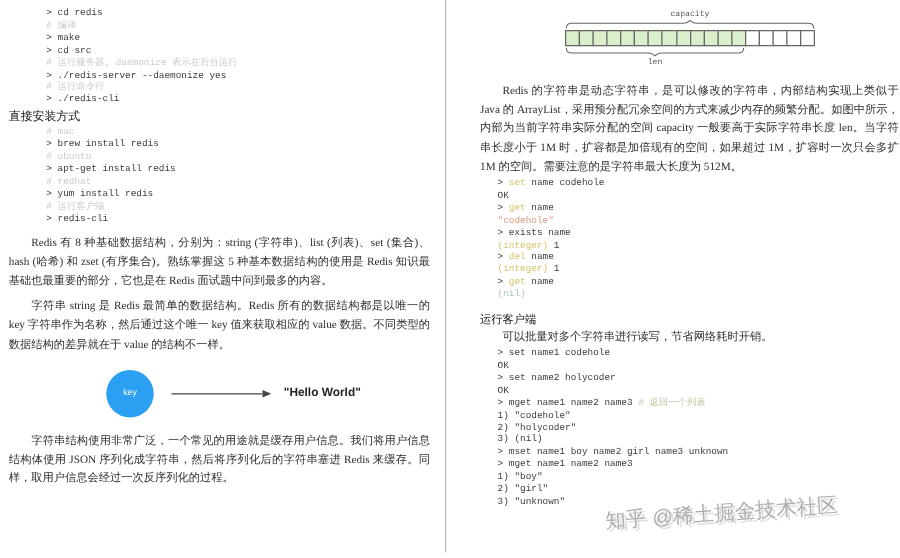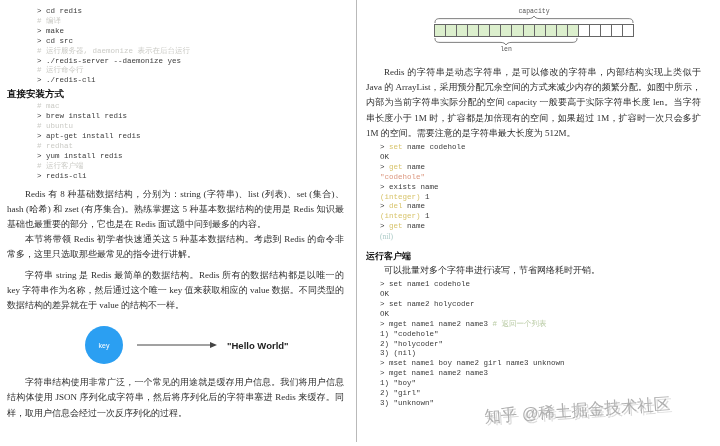--- a/index.html
+++ b/index.html
@@ -2,34 +2,34 @@
 <html style="--filled: #dcefcd;"><head>
 <meta charset="utf-8">
 <style>
   * { margin:0; padding:0; box-sizing:border-box; }
   html,body { width:720px; height:446px; background:#fff; }
   .page { position:relative; width:720px; height:442px; background:#fff; overflow:hidden;
           font-family:"Liberation Serif","DejaVu Serif",serif; color:#2e2e2e; }
   .divider { position:absolute; left:356px; top:0; width:1px; height:446px; background:#b9b9b9; }
   .col { position:absolute; top:0; }
   .col-left  { left:0;   width:356px; padding:4px 12px 0 7px; }
-  .col-right { left:338px; width:363px; padding:8px 0 0 28px; }
+  .col-right { left:356px; width:363px; padding:8px 0 0 28px; }
 
   .code { font-family:"Liberation Mono","DejaVu Sans Mono",monospace; font-size:7.5px;
           line-height:9.9px; color:#3c3c3c; white-space:pre; }
   .code .seg-p { color:#3c3c3c; }
   .code .seg-c { color:#cbcbc6; }
   .code .seg-k { color:#d8c46c;text-align:center; }
   .code .seg-s { color:#dc9880; }
-  .code .seg-n { color:#a9c8c4;font-family:Liberation Serif, serif; }
+  .code .seg-n { color:#a9c8c4; }
   .code .seg-g { color:#b9cba4; }
   .code-indent-l { margin-left:30px; }
   .code-indent-r { margin-left:14px; }
 
-  .h-sans { font-family:"Liberation Sans","DejaVu Sans",sans-serif; font-weight:bold; color:#111; }
+  .h-sans { font-family:"Liberation Sans","DejaVu Sans",sans-serif; font-weight:normal; color:#111; }
   .h-install { font-size:9.5px; line-height:12px; margin-top:2px; }
   .h-main    { font-size:13px;  line-height:16px; margin-top:5px; }
   .h-string  { font-size:10.5px; line-height:13px; margin-top:9px; }
   .h-small   { font-size:9px; line-height:11px; }
 
   .para { font-size:9px; line-height:15.2px; text-align:justify; text-indent:2em; color:#2e2e2e; }
   .mt3{margin-top:3px;} .mt5{margin-top:5px;} .mt6{margin-top:6px;} .mt8{margin-top:8px;} .mt12{margin-top:12px;}
 
   
   .kv-diagram { display:flex; align-items:center; margin:10px 0 8px 78px; height:44px; }
@@ -62,21 +62,20 @@
 
   <div class="col col-left">
     <div class="code code-indent-l mt3"><div class="code-line"><span class="seg-p">&gt; cd redis</span></div><div class="code-line"><span class="seg-c"># 编译</span></div><div class="code-line"><span class="seg-p">&gt; make</span></div><div class="code-line"><span class="seg-p">&gt; cd src</span></div><div class="code-line"><span class="seg-c"># 运行服务器, daemonize 表示在后台运行</span></div><div class="code-line"><span class="seg-p">&gt; ./redis-server --daemonize yes</span></div><div class="code-line"><span class="seg-c"># 运行命令行</span></div><div class="code-line"><span class="seg-p">&gt; ./redis-cli</span></div></div>
 
     <div class="h-sans h-install">直接安装方式</div>
 
     <div class="code code-indent-l" style="margin-top:2px;"><div class="code-line"><span class="seg-c"># mac</span></div><div class="code-line"><span class="seg-p">&gt; brew install redis</span></div><div class="code-line"><span class="seg-c"># ubuntu</span></div><div class="code-line"><span class="seg-p">&gt; apt-get install redis</span></div><div class="code-line"><span class="seg-c"># redhat</span></div><div class="code-line"><span class="seg-p">&gt; yum install redis</span></div><div class="code-line"><span class="seg-c"># 运行客户端</span></div><div class="code-line"><span class="seg-p">&gt; redis-cli</span></div></div>
 
 
     <div class="para mt5">Redis 有 8 种基础数据结构，分别为：string (字符串)、list (列表)、set (集合)、hash (哈希) 和 zset (有序集合)。熟练掌握这 5 种基本数据结构的使用是 Redis 知识最基础也最重要的部分，它也是在 Redis 面试题中问到最多的内容。</div>
-    <div class="para">本节将带领 Redis 初学者快速通关这 5 种基本数据结构。考虑到 Redis 的命令非常多，这里只选取那些最常见的指令进行讲解。</div>
 
 
     <div class="para mt5">字符串 string 是 Redis 最简单的数据结构。Redis 所有的数据结构都是以唯一的 key 字符串作为名称，然后通过这个唯一 key 值来获取相应的 value 数据。不同类型的数据结构的差异就在于 value 的结构不一样。</div>
 
     <div class="kv-diagram">
       <div class="key-circle" style="background: rgb(43, 159, 242);">
         <span>key</span>
       </div>
       <svg class="kv-arrow" width="80" height="8" viewBox="0 0 80 8">
         <line x1="0" y1="4" x2="73" y2="4" stroke="#444" stroke-width="1"></line>

